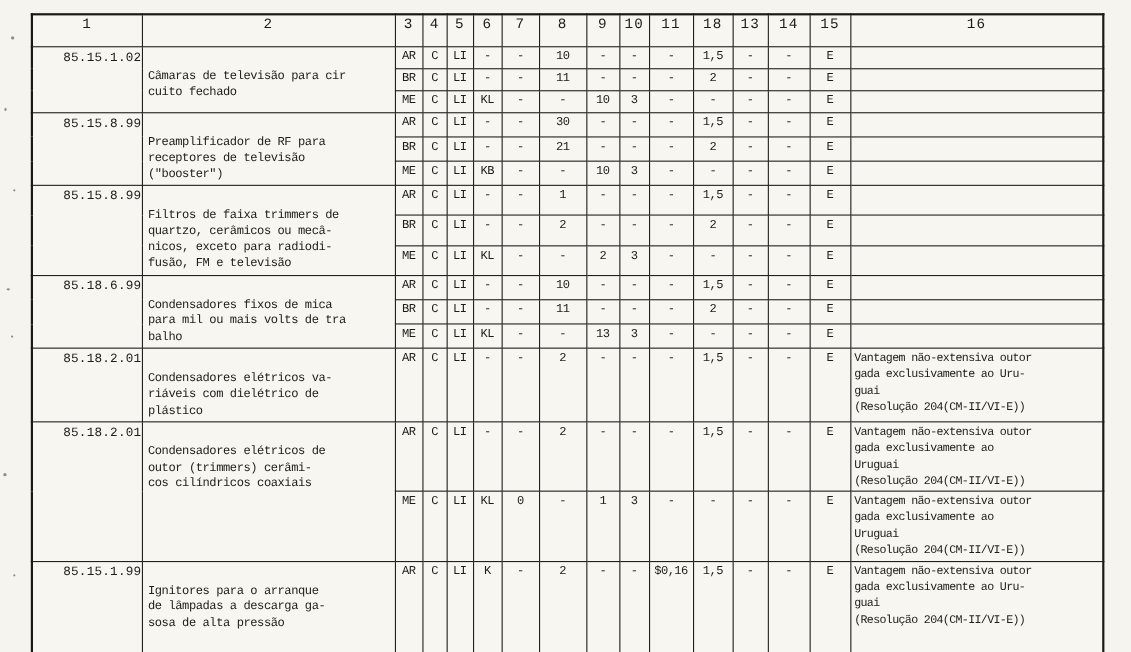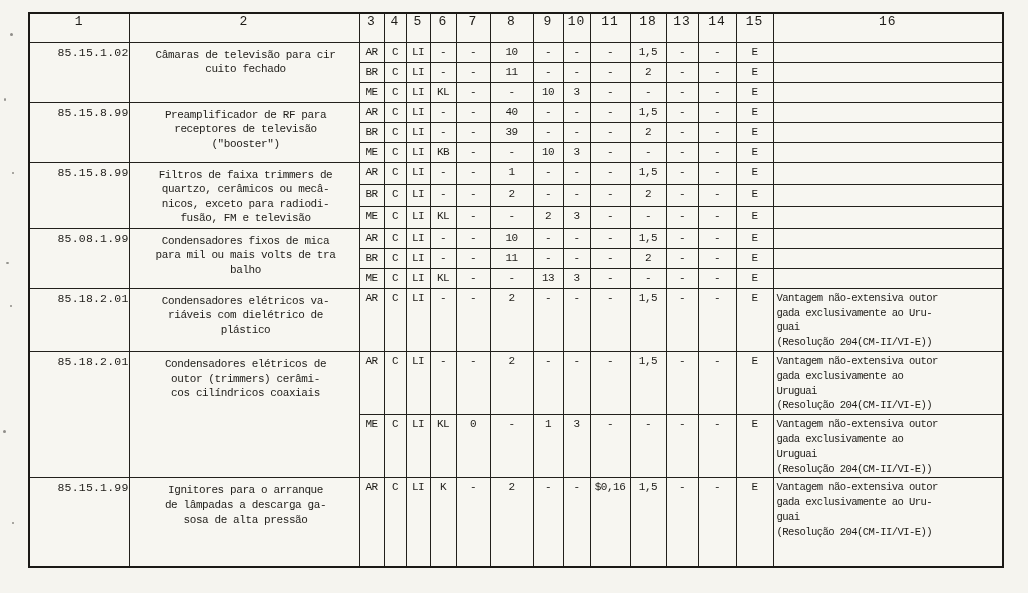--- a/index.html
+++ b/index.html
@@ -40,25 +40,24 @@
   td.code-cell {
     font-size: 11.5px;
     text-align: right;
     padding-top: 3px;
     border-top-width: 2.2px;
     letter-spacing: 0.2px;
   }
   td.description-cell {
     font-size: 11px;
     line-height: 14.6px;
-    padding: 5px 2px 2px 5px;
+    padding: 20px 2px 2px 5px;
     white-space: pre-line;
     border-top-width: 2.2px;
     letter-spacing: -0.4px;
-    text-align: center;
   }
   td.value-cell {
     font-size: 11px;
     text-align: center;
     padding-top: 3px;
     letter-spacing: -0.5px;
   }
   td.note-cell {
     font-size: 10.6px;
     line-height: 14.8px;
@@ -189,37 +188,37 @@
         <tr>
           <td class="code-cell" rowspan="3">85.15.8.99</td>
           <td class="description-cell" rowspan="3">Preamplificador de RF para
 receptores de televisão
 ("booster")</td>
           <td class="value-cell">AR</td>
           <td class="value-cell">C</td>
           <td class="value-cell">LI</td>
           <td class="value-cell">-</td>
           <td class="value-cell">-</td>
-          <td class="value-cell">40</td>
+          <td class="value-cell">30</td>
           <td class="value-cell">-</td>
           <td class="value-cell">-</td>
           <td class="value-cell">-</td>
           <td class="value-cell">1,5</td>
           <td class="value-cell">-</td>
           <td class="value-cell">-</td>
           <td class="value-cell">E</td>
           <td class="note-cell"></td>
         </tr>
         <tr>
           <td class="value-cell">BR</td>
           <td class="value-cell">C</td>
           <td class="value-cell">LI</td>
           <td class="value-cell">-</td>
           <td class="value-cell">-</td>
-          <td class="value-cell">39</td>
+          <td class="value-cell">21</td>
           <td class="value-cell">-</td>
           <td class="value-cell">-</td>
           <td class="value-cell">-</td>
           <td class="value-cell">2</td>
           <td class="value-cell">-</td>
           <td class="value-cell">-</td>
           <td class="value-cell">E</td>
           <td class="note-cell"></td>
         </tr>
         <tr>
@@ -285,21 +284,21 @@
           <td class="value-cell">2</td>
           <td class="value-cell">3</td>
           <td class="value-cell">-</td>
           <td class="value-cell">-</td>
           <td class="value-cell">-</td>
           <td class="value-cell">-</td>
           <td class="value-cell">E</td>
           <td class="note-cell"></td>
         </tr>
         <tr>
-          <td class="code-cell" rowspan="3">85.08.1.99</td>
+          <td class="code-cell" rowspan="3">85.18.6.99</td>
           <td class="description-cell" rowspan="3">Condensadores fixos de mica
 para mil ou mais volts de tra
 balho</td>
           <td class="value-cell">AR</td>
           <td class="value-cell">C</td>
           <td class="value-cell">LI</td>
           <td class="value-cell">-</td>
           <td class="value-cell">-</td>
           <td class="value-cell">10</td>
           <td class="value-cell">-</td>

